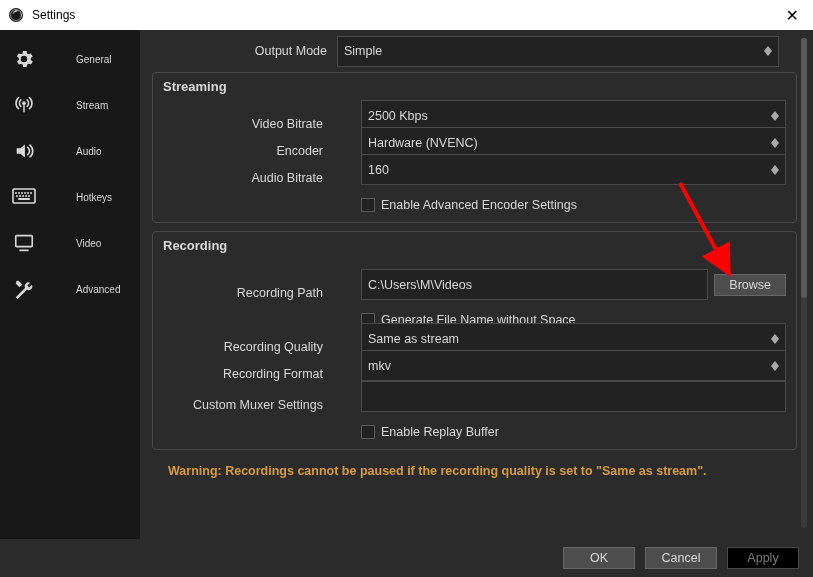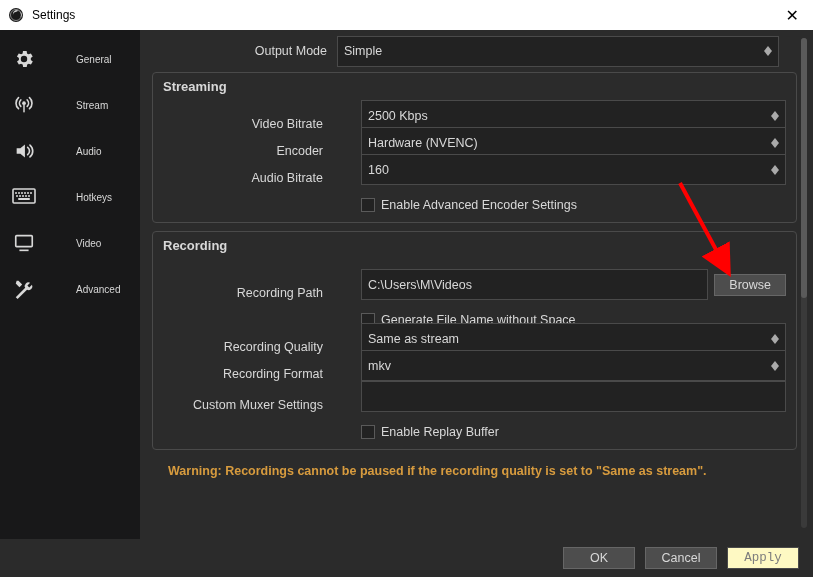--- a/index.html
+++ b/index.html
@@ -33,21 +33,21 @@
 .textfield { flex: 1; }
 .button { height: 22px; padding: 0 14px; background: #4d4d4d; border: 1px solid #666; color: #d8d8d8; font-size: 12.5px; display:flex; align-items:center; justify-content:center; cursor:pointer; }
 .check { width: 14px; height: 14px; border: 1px solid #5a5a5a; background: #222; }
 .checklabel { color: #d8d8d8; font-size: 12.5px; }
 .toprow { display:flex; align-items:center; height: 26px; margin-bottom: 8px; }
 .toprow .flabel { width: 185px; text-align: right; padding-right: 10px; font-size: 12.5px; }
 .toprow .combo { margin-right: 18px; }
 .warning { color: #d79b3e; font-weight: bold; font-size: 12.5px; padding: 6px 16px; }
 .footer { height: 38px; background: #2b2b2b; display:flex; justify-content: flex-end; align-items:center; padding: 0 14px; gap: 10px; }
 .footer .button { width: 72px; justify-content:center;text-align:right; }
-.footer .button.disabled { color: #7d7d7d; background: #fef9c3; border-color:#4a4a4a;font-family:Liberation Mono, monospace; }
+.footer .button.disabled { color: #7d7d7d; background: #000000; border-color:#4a4a4a; }
 .arrow { position: absolute; pointer-events: none; }
 .arrow svg { overflow: visible; }
 </style>
 </head>
 <body>
 
 <div class="window">
   <div class="titlebar">
     <span class="app-icon">
       <svg viewBox="0 0 16 16" width="16" height="16">

